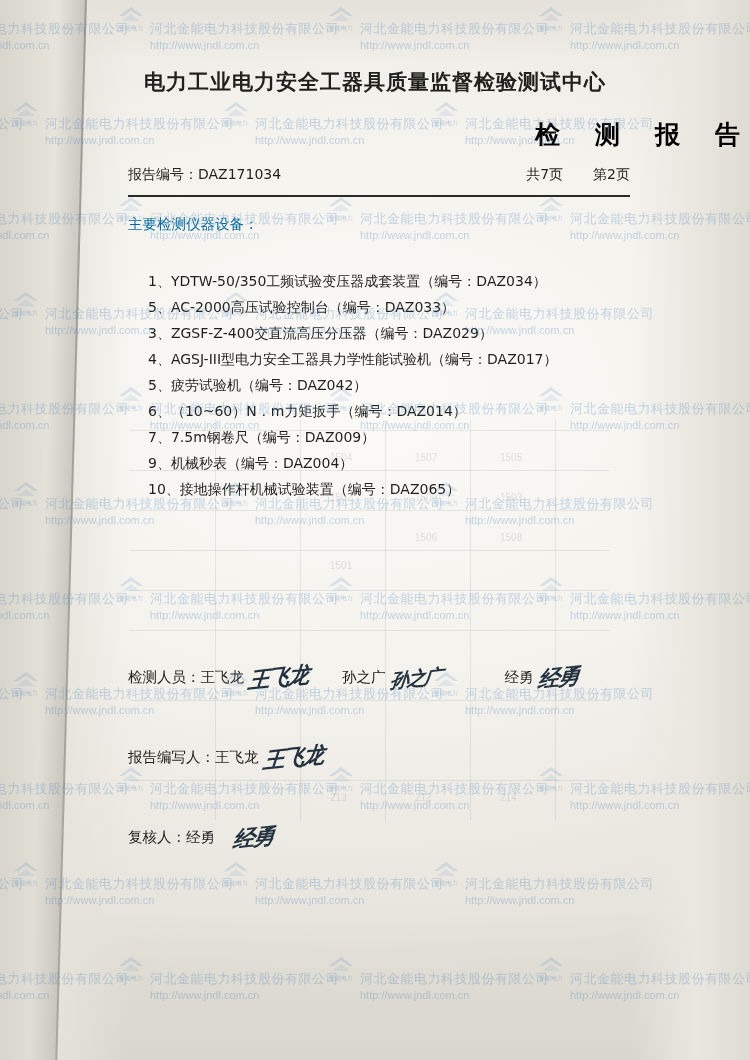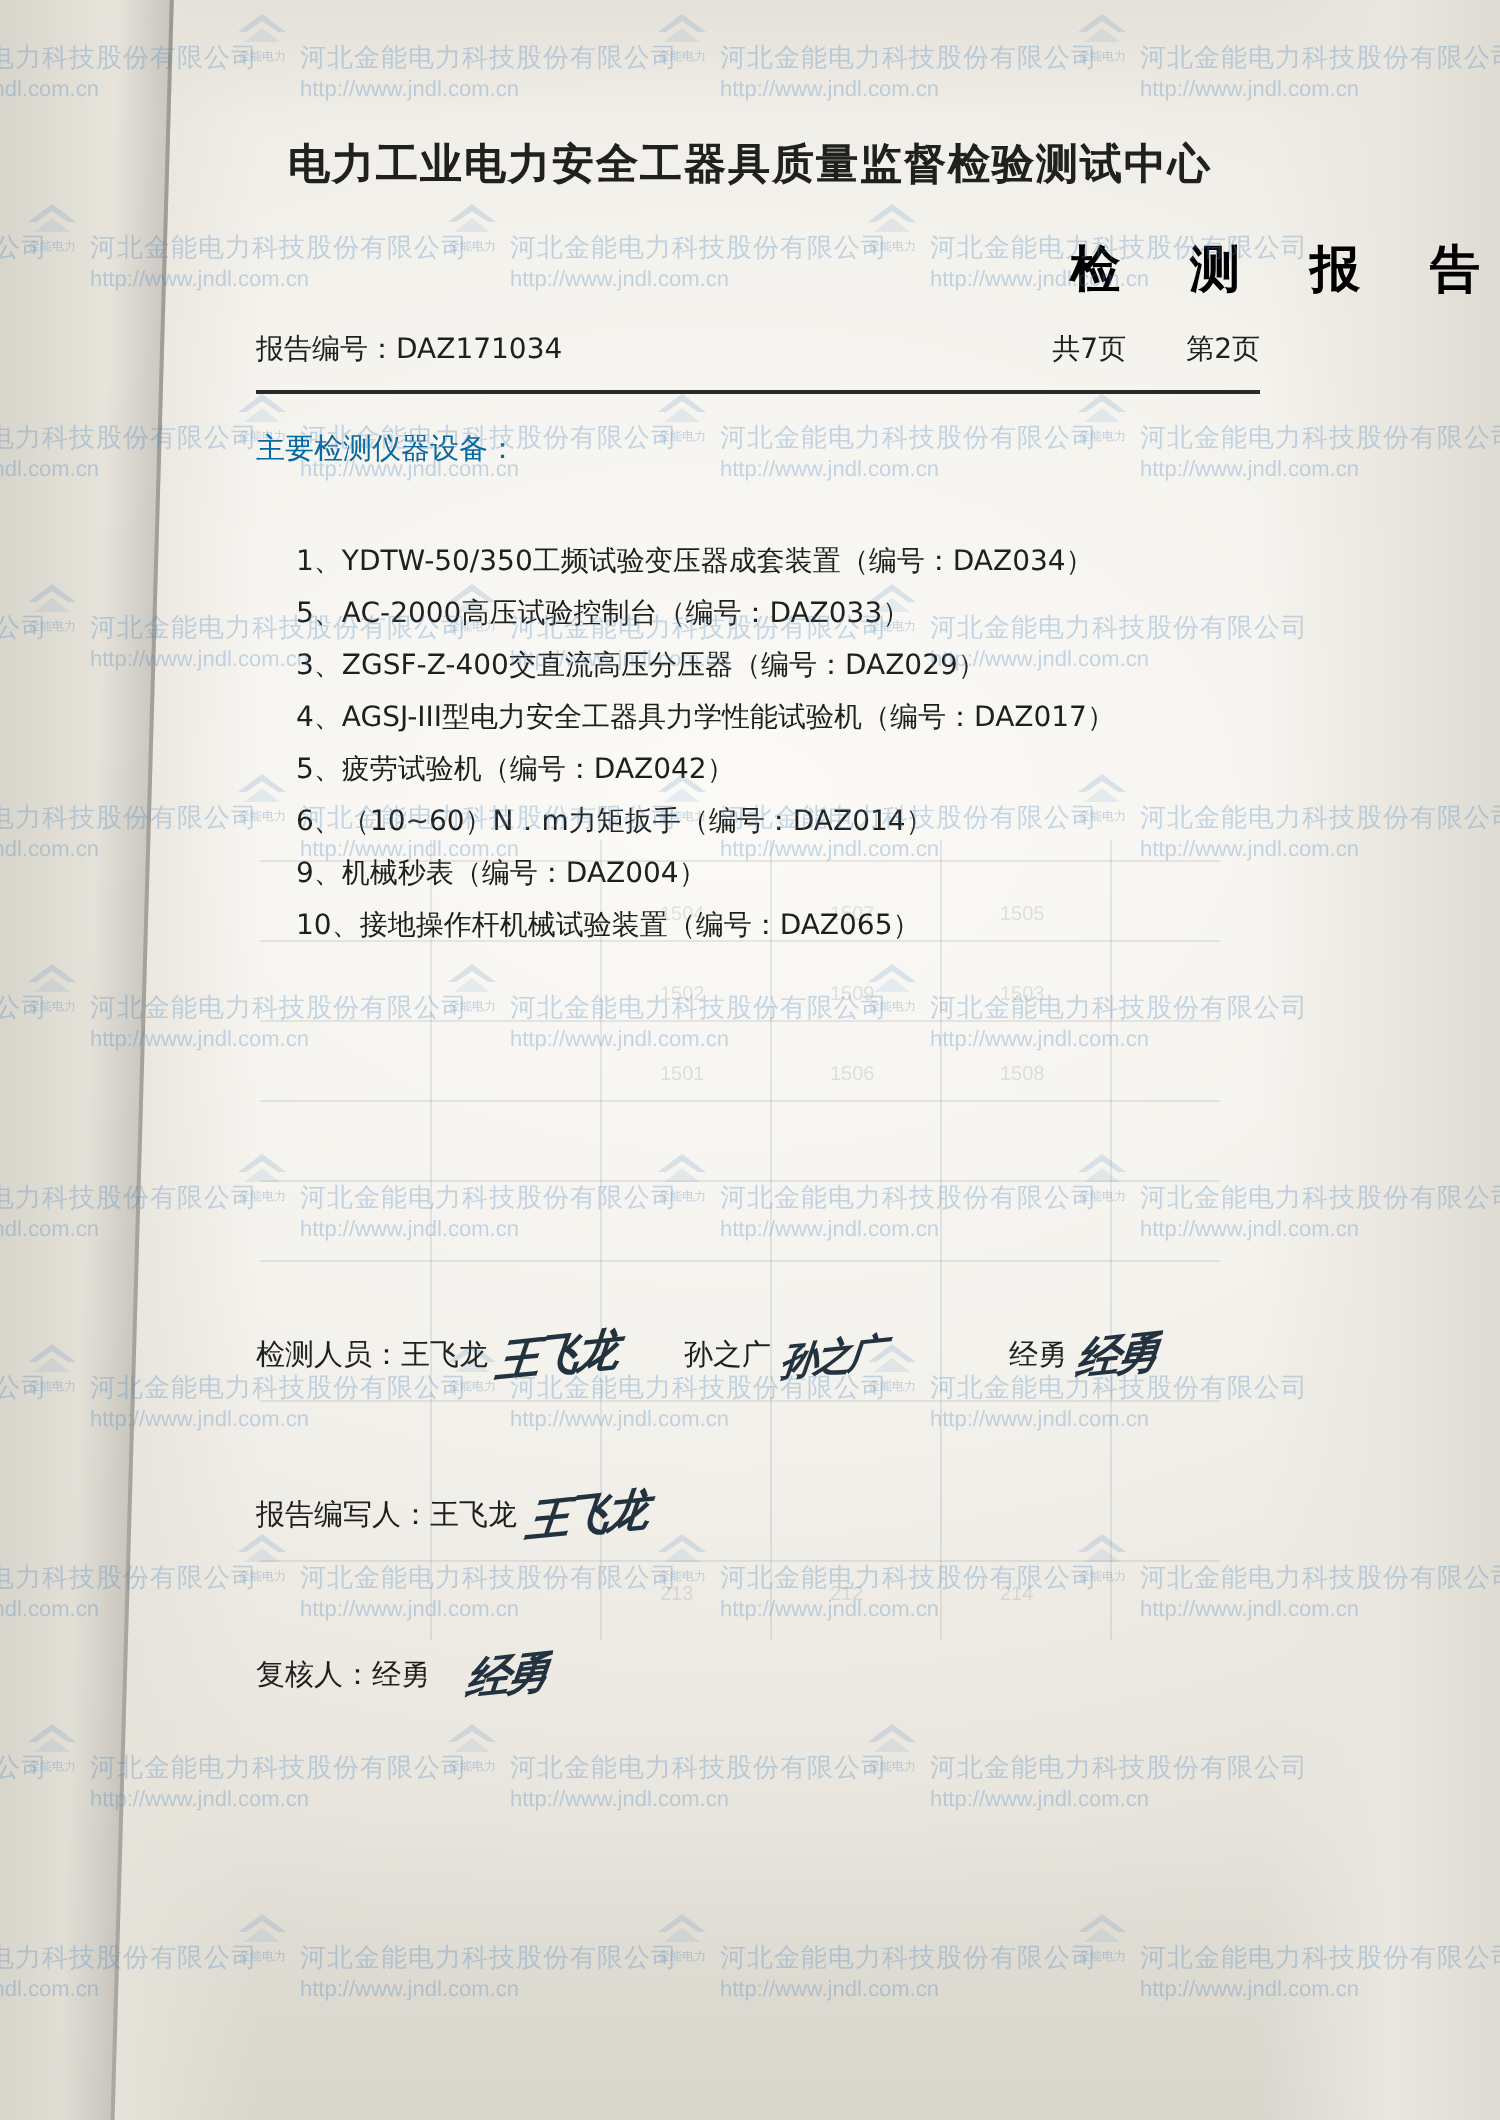--- a/index.html
+++ b/index.html
@@ -246,21 +246,21 @@
   <div class="bleed-line" style="left:300px;top:420px;width:1px;height:400px;"></div>
   <div class="bleed-line" style="left:385px;top:420px;width:1px;height:400px;"></div>
   <div class="bleed-line" style="left:470px;top:420px;width:1px;height:400px;"></div>
   <div class="bleed-line" style="left:555px;top:420px;width:1px;height:400px;"></div>
   <div class="bleed" style="left:330px;top:452px;">1504</div>
   <div class="bleed" style="left:415px;top:452px;">1507</div>
   <div class="bleed" style="left:500px;top:452px;">1505</div>
   <div class="bleed" style="left:330px;top:492px;">1502</div>
   <div class="bleed" style="left:415px;top:492px;">1509</div>
   <div class="bleed" style="left:500px;top:492px;">1503</div>
-  <div class="bleed" style="left:330px;top:532px;">1501</div>
+  <div class="bleed" style="left:330px;top:560px;">1501</div>
   <div class="bleed" style="left:415px;top:532px;">1506</div>
   <div class="bleed" style="left:500px;top:532px;">1508</div>
   <div class="bleed" style="left:330px;top:792px;">213</div>
   <div class="bleed" style="left:415px;top:792px;">212</div>
   <div class="bleed" style="left:500px;top:792px;">214</div>
 
   <div class="shade-top"></div>
   <div class="shade-bottom"></div>
   <div class="shade-left"></div>
   <div class="shade-right"></div>
@@ -285,20 +285,21 @@
 
     <div class="section-title">主要检测仪器设备：</div>
 
     <div class="equip-list">
       <div class="item">1、YDTW-50/350工频试验变压器成套装置（编号：DAZ034）</div>
       <div class="item">5、AC-2000高压试验控制台（编号：DAZ033）</div>
       <div class="item">3、ZGSF-Z-400交直流高压分压器（编号：DAZ029）</div>
       <div class="item">4、AGSJ-III型电力安全工器具力学性能试验机（编号：DAZ017）</div>
       <div class="item">5、疲劳试验机（编号：DAZ042）</div>
       <div class="item">6、（10~60）N．m力矩扳手（编号：DAZ014）</div>
+      <div class="item">7、7.5m钢卷尺（编号：DAZ009）</div>
       <div class="item">9、机械秒表（编号：DAZ004）</div>
       <div class="item">10、接地操作杆机械试验装置（编号：DAZ065）</div>
     </div>
 
     <div class="sign-block sign-1">
       <span>检测人员：</span><span>王飞龙</span><span class="sig">王飞龙</span><span class="gap-md"></span><span>孙之广</span><span class="sig sig-sm">孙之广</span><span class="gap-lg"></span><span>经勇</span><span class="sig">经勇</span>
     </div>
 
     <div class="sign-block sign-2">
       <span>报告编写人：</span><span>王飞龙</span><span class="sig">王飞龙</span>

